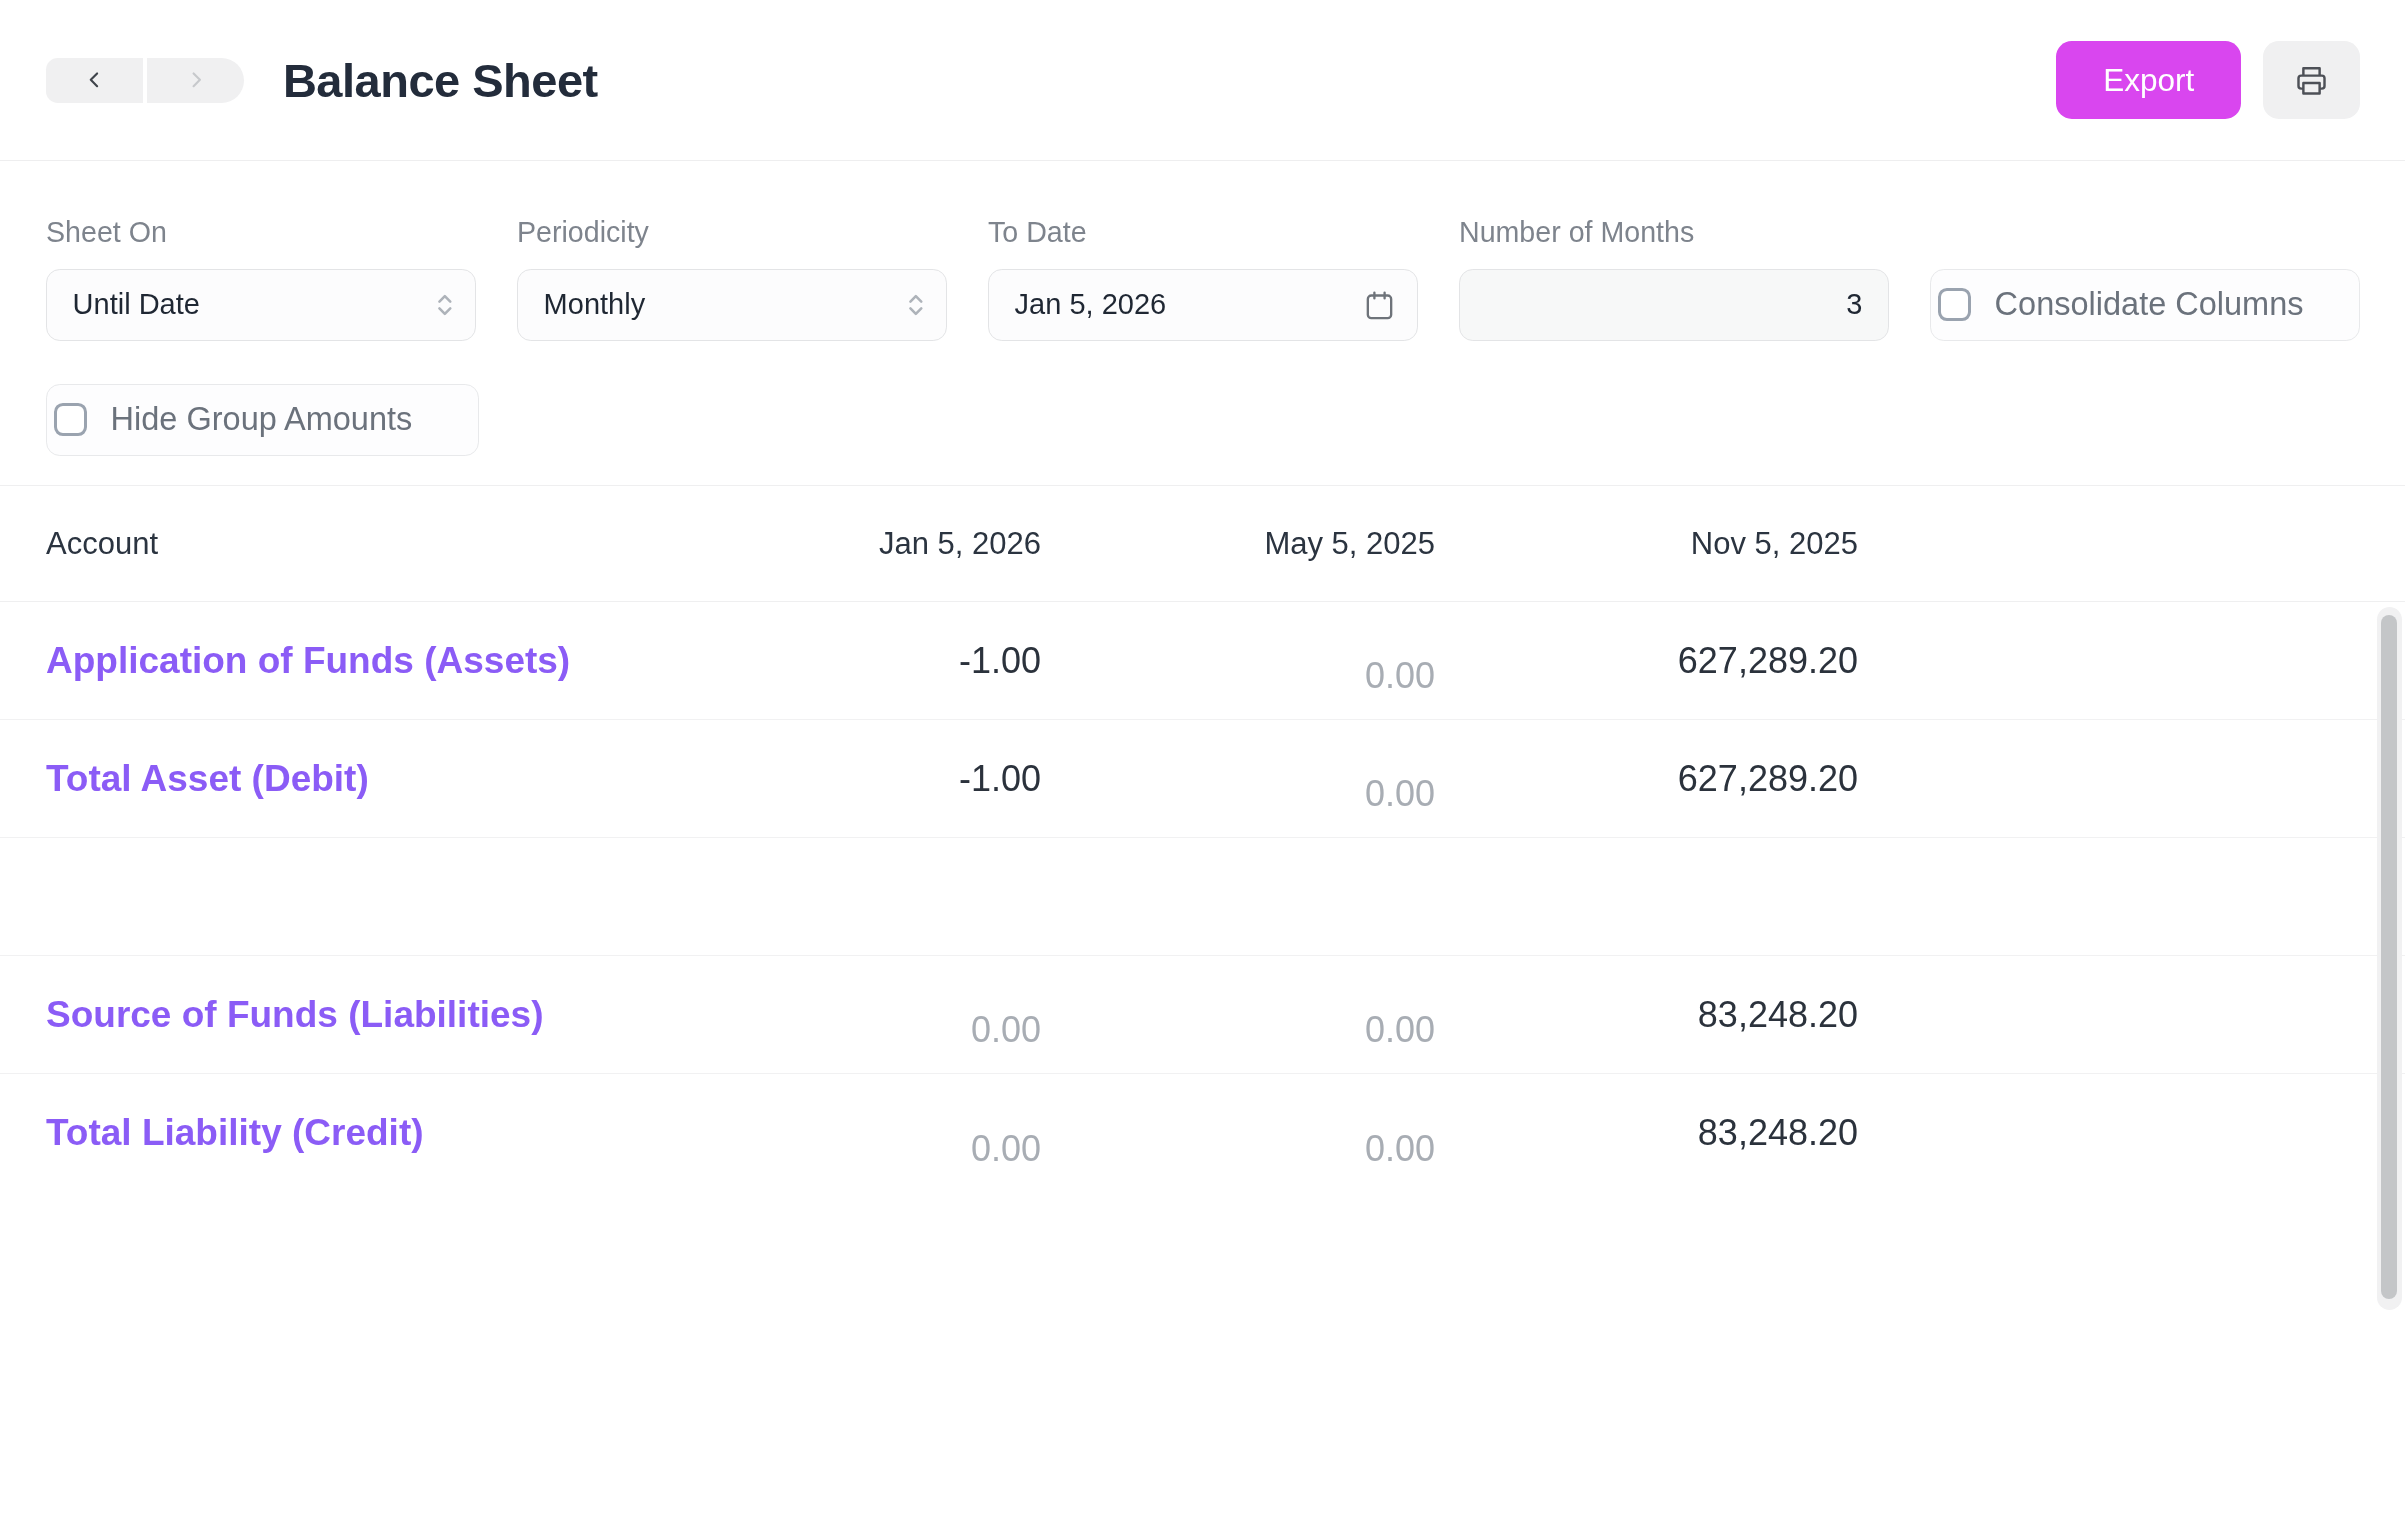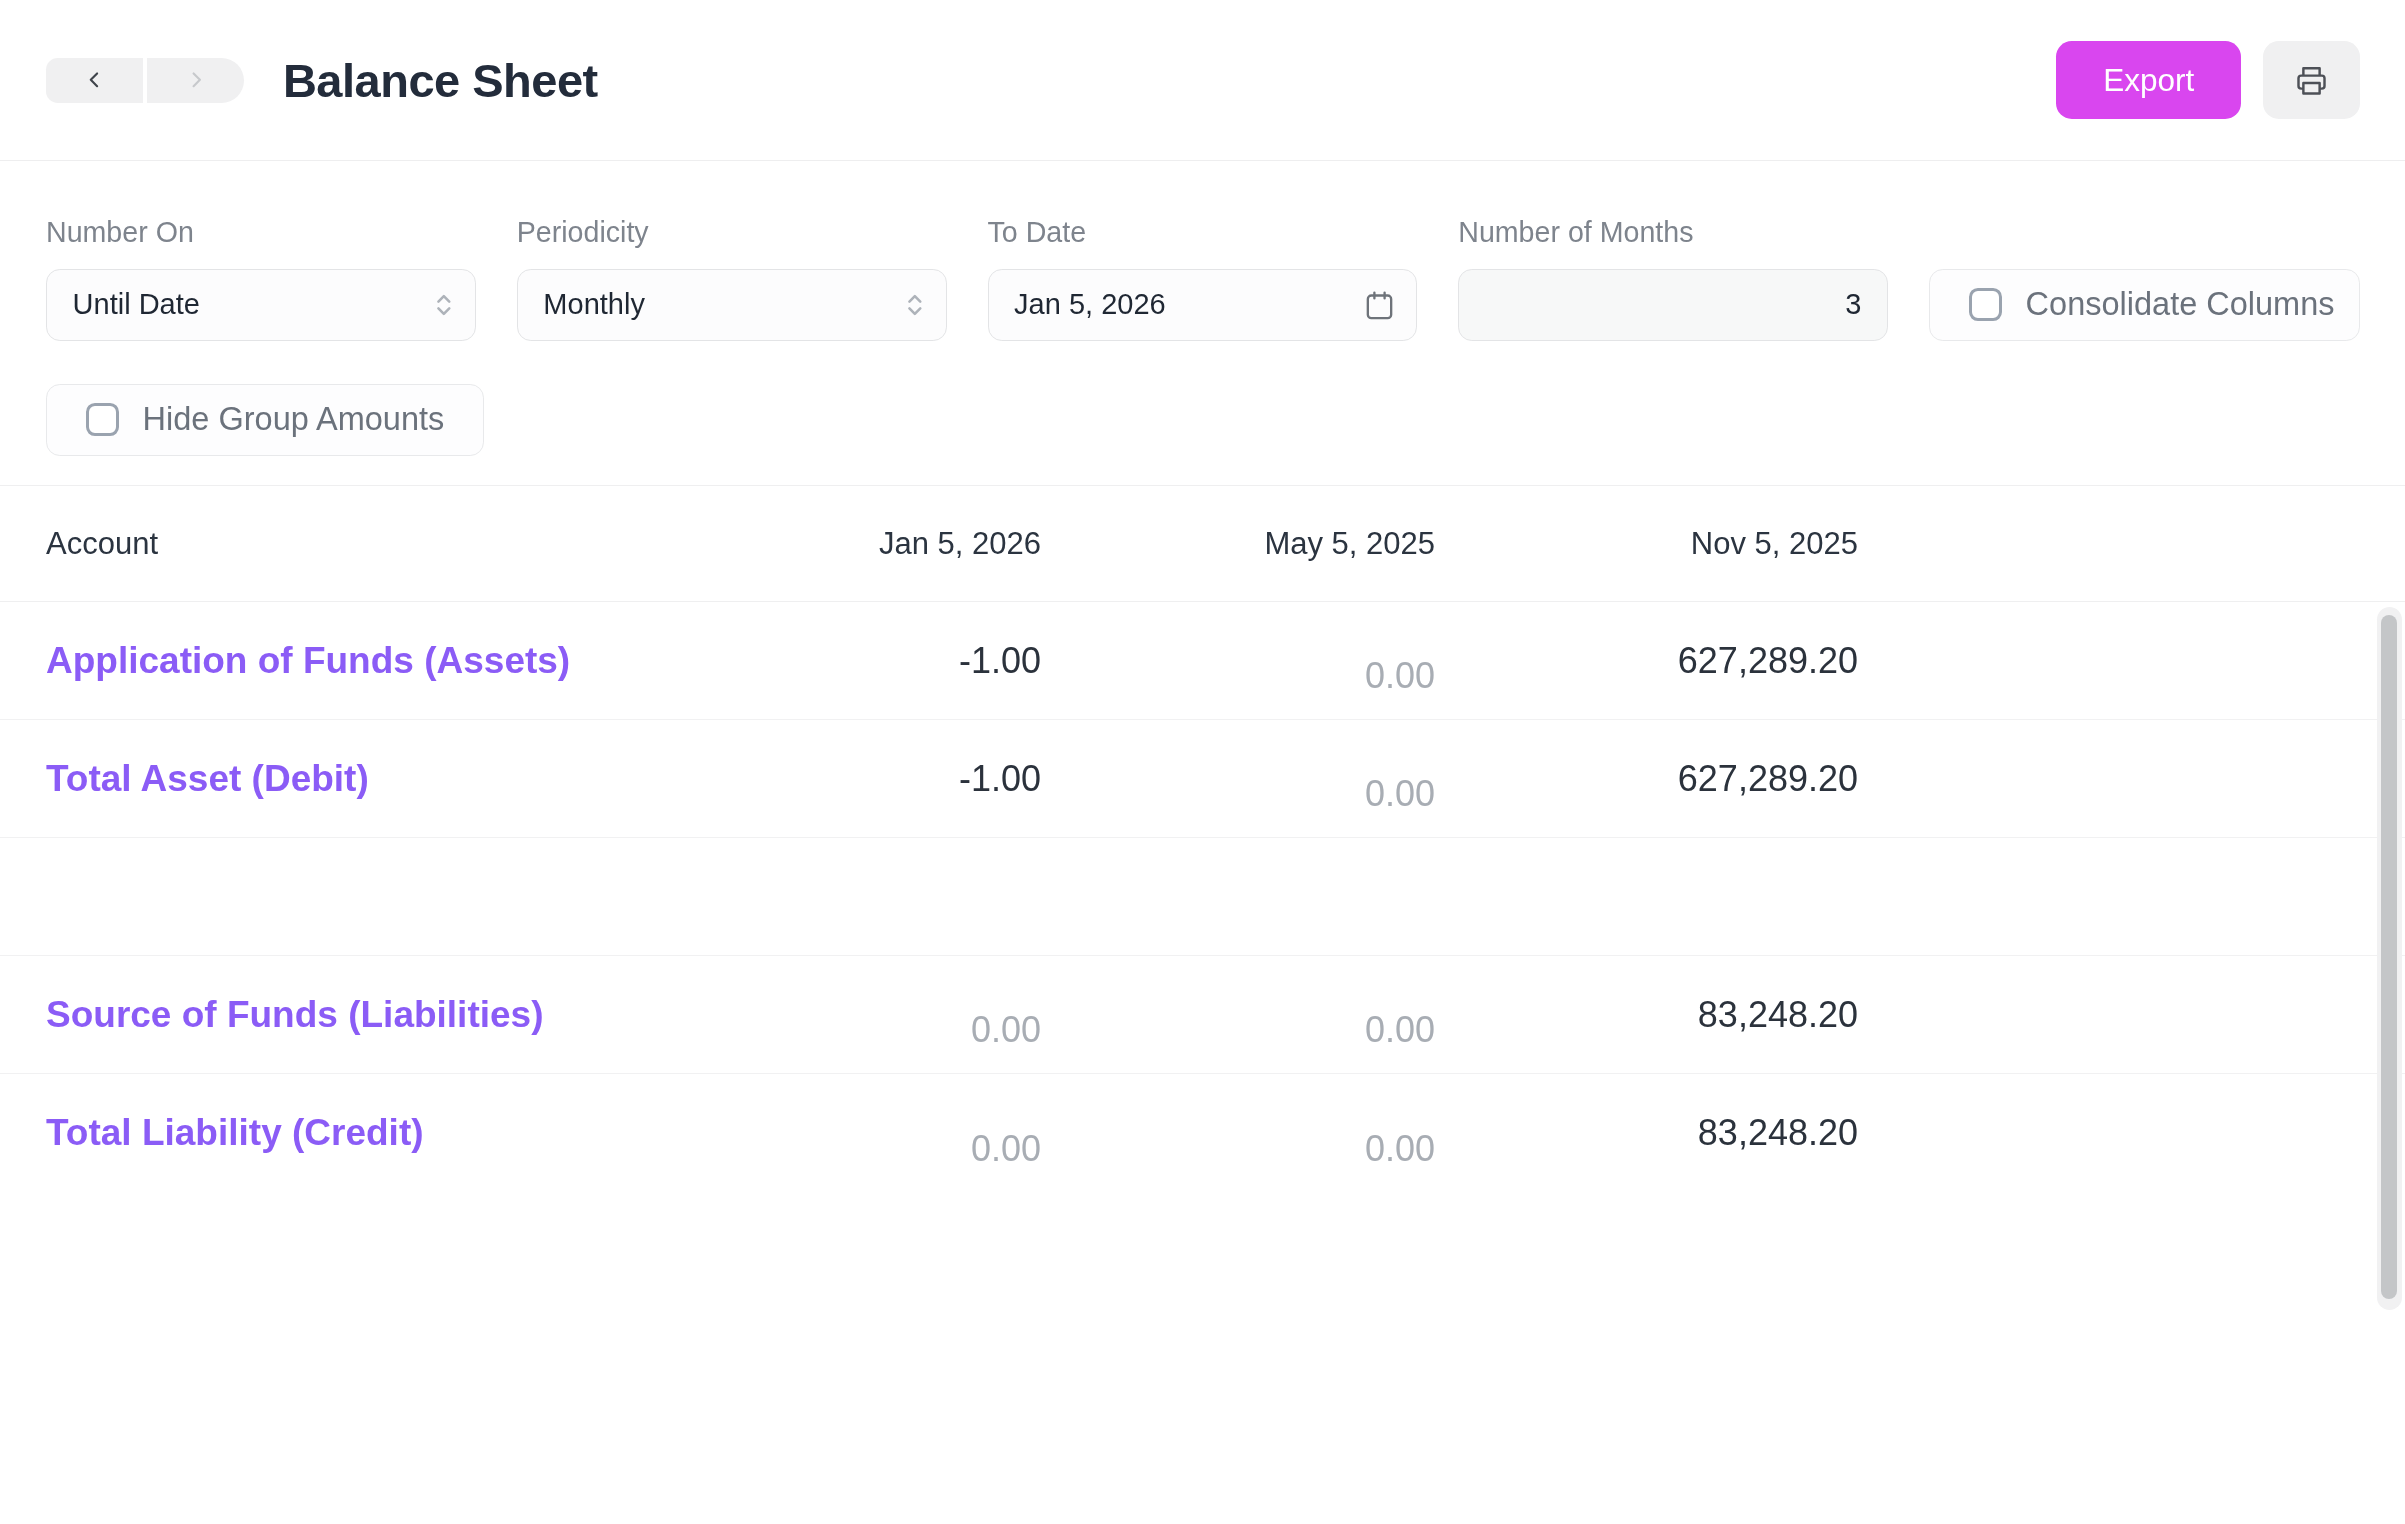--- a/index.html
+++ b/index.html
@@ -45,21 +45,21 @@
   .control {
     position:relative; height:72px; width:100%;
     border:1px solid #e3e4e6; border-radius:13.8px; background:#fcfcfd;
     display:flex; align-items:center; padding:0 25.6px;
     font-size:29px; color:#1f2733; cursor:pointer;
   }
   .control .trail { position:absolute; right:19.7px; top:50%; transform:translateY(-50%); display:flex; }
   .control.months { background:#f7f8f8; justify-content:flex-end; cursor:text; }
   .chk-box {
     height:72px; border:1px solid #e8e9eb; border-radius:13.8px; background:#fdfdfe;
-    display:flex; align-items:center; padding:0 39px; gap:23.6px; cursor:pointer; width:431px;
+    display:flex; align-items:center; padding:0 7px; gap:23.6px; cursor:pointer; width:431px;
   }
   .chk-square {
     width:33px; height:33px; border:3px solid #9aa3af; border-radius:8.9px; background:#fff; flex:none;
   }
   .chk-label { font-size:32.5px; color:#6b727c; white-space:nowrap; }
   .filters-row2 { margin-top:43px; display:flex; }
   .filters-row2 .chk-box { width:auto; min-width:433px; padding-right:39px; }
 
   
   .grid-cols {
@@ -120,21 +120,21 @@
             <rect x="7" y="13.5" width="10" height="6.5" fill="#f0f0f1"></rect>
           </svg>
         </span>
       </button>
     </div>
   </div>
 
   <div class="filters">
     <div class="filters-row1">
       <div class="filter-group">
-        <span class="filter-label">Number On</span>
+        <span class="filter-label">Sheet On</span>
         <div class="control">
           <span>Until Date</span>
           <span class="trail">
             <svg viewBox="0 0 16 24" width="21.7" height="32.5" fill="none" stroke="#aeb3ba" stroke-width="1.9" stroke-linecap="round" stroke-linejoin="round">
                 <path d="M4 9.5l4-4 4 4"></path>
                 <path d="M4 14.5l4 4 4-4"></path>
               </svg>
           </span>
         </div>
       </div>

